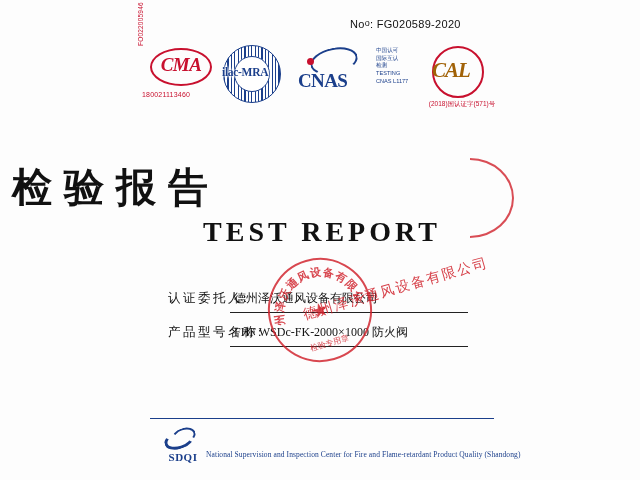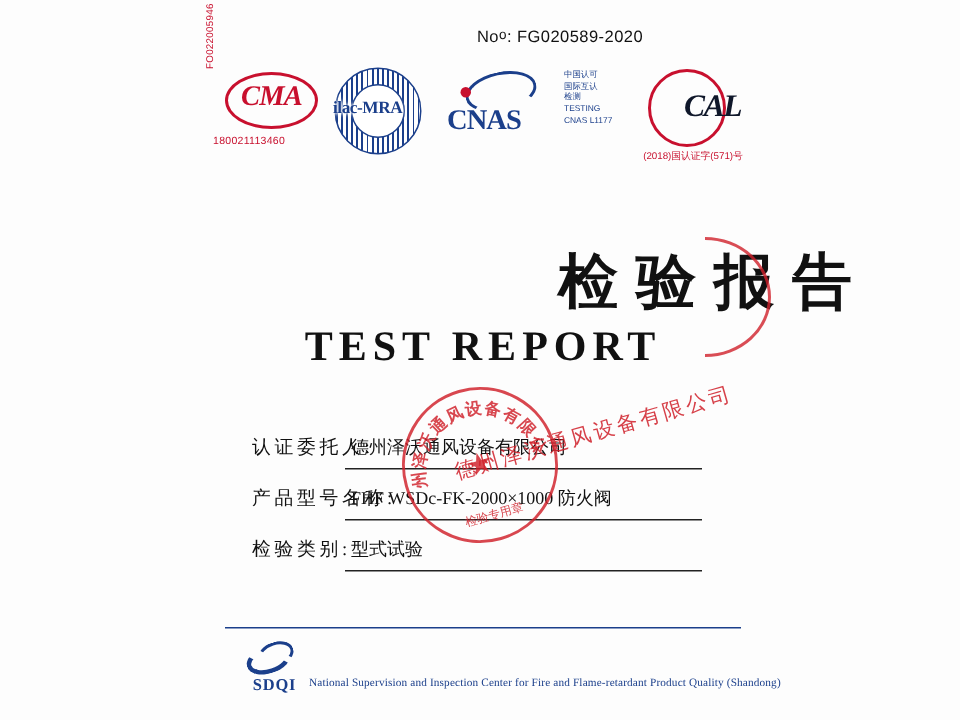--- a/index.html
+++ b/index.html
@@ -18,21 +18,21 @@
     position: absolute;
     left: 0; top: 0;
     width: 640px;
     height: 480px;
     background: #fdfdfd;
   }
 
   
   .report-no {
     position: absolute;
-    left: 318px;
+    left: 350px;
     top: 18px;
     font-size: 11px;
     color: #111;
     letter-spacing: 0.3px;
     white-space: nowrap;
   }
   .report-no .sup {
     font-size: 9px;
     vertical-align: 2px;
   }
@@ -213,47 +213,45 @@
     height: 52px;
     border: 2.2px solid #c8102e;
     border-radius: 50%;
     box-sizing: border-box;
   }
   .cal-letters {
     position: absolute;
     left: 8px;
     top: 16px;
     width: 52px;
-    text-align: center;
     font-family: "Liberation Serif", serif;
     font-weight: bold;
     font-style: italic;
     font-size: 21px;
-    color: #0f172a;
+    color: #a16207;
     letter-spacing: -1px;
-    margin-left: 17px;
   }
   .cal-number {
     position: absolute;
     left: -10px;
     top: 58px;
     width: 96px;
     text-align: center;
     font-size: 6.5px;
     color: #c8102e;
     white-space: nowrap;
   }
 
   
   .title-cn {
     position: absolute;
     left: 0;
     top: 160px;
     width: 580px;
-    text-align: right;
+    text-align: left;
     font-family: "Liberation Serif", serif;
     font-weight: bold;
     font-size: 40px;
     letter-spacing: 12px;
     color: #111;
     text-indent: 12px;
   }
   .title-en {
     position: absolute;
     left: 0;
@@ -531,25 +529,20 @@
       <span class="field-value">德州泽沃通风设备有限公司</span>
       <span class="field-line"></span>
     </div>
 
     <div class="field-row">
       <span class="field-label">产品型号名称:</span>
       <span class="field-value">FHF WSDc-FK-2000×1000 防火阀</span>
       <span class="field-line"></span>
     </div>
 
-    <div class="field-row">
-      <span class="field-label">检验类别:</span>
-      <span class="field-value">型式试验</span>
-      <span class="field-line"></span>
-    </div>
   </div>
 
   <div class="seal">
     <div class="seal-ring"></div>
     <svg width="104" height="104" viewBox="0 0 104 104">
       <defs>
         <path id="sealArc" d="M 14,56 A 38,38 0 0 1 90,56" fill="none"></path>
       </defs>
       <text text-anchor="middle">
         <textPath href="#sealArc" startOffset="50%">德州泽沃通风设备有限公司</textPath>

